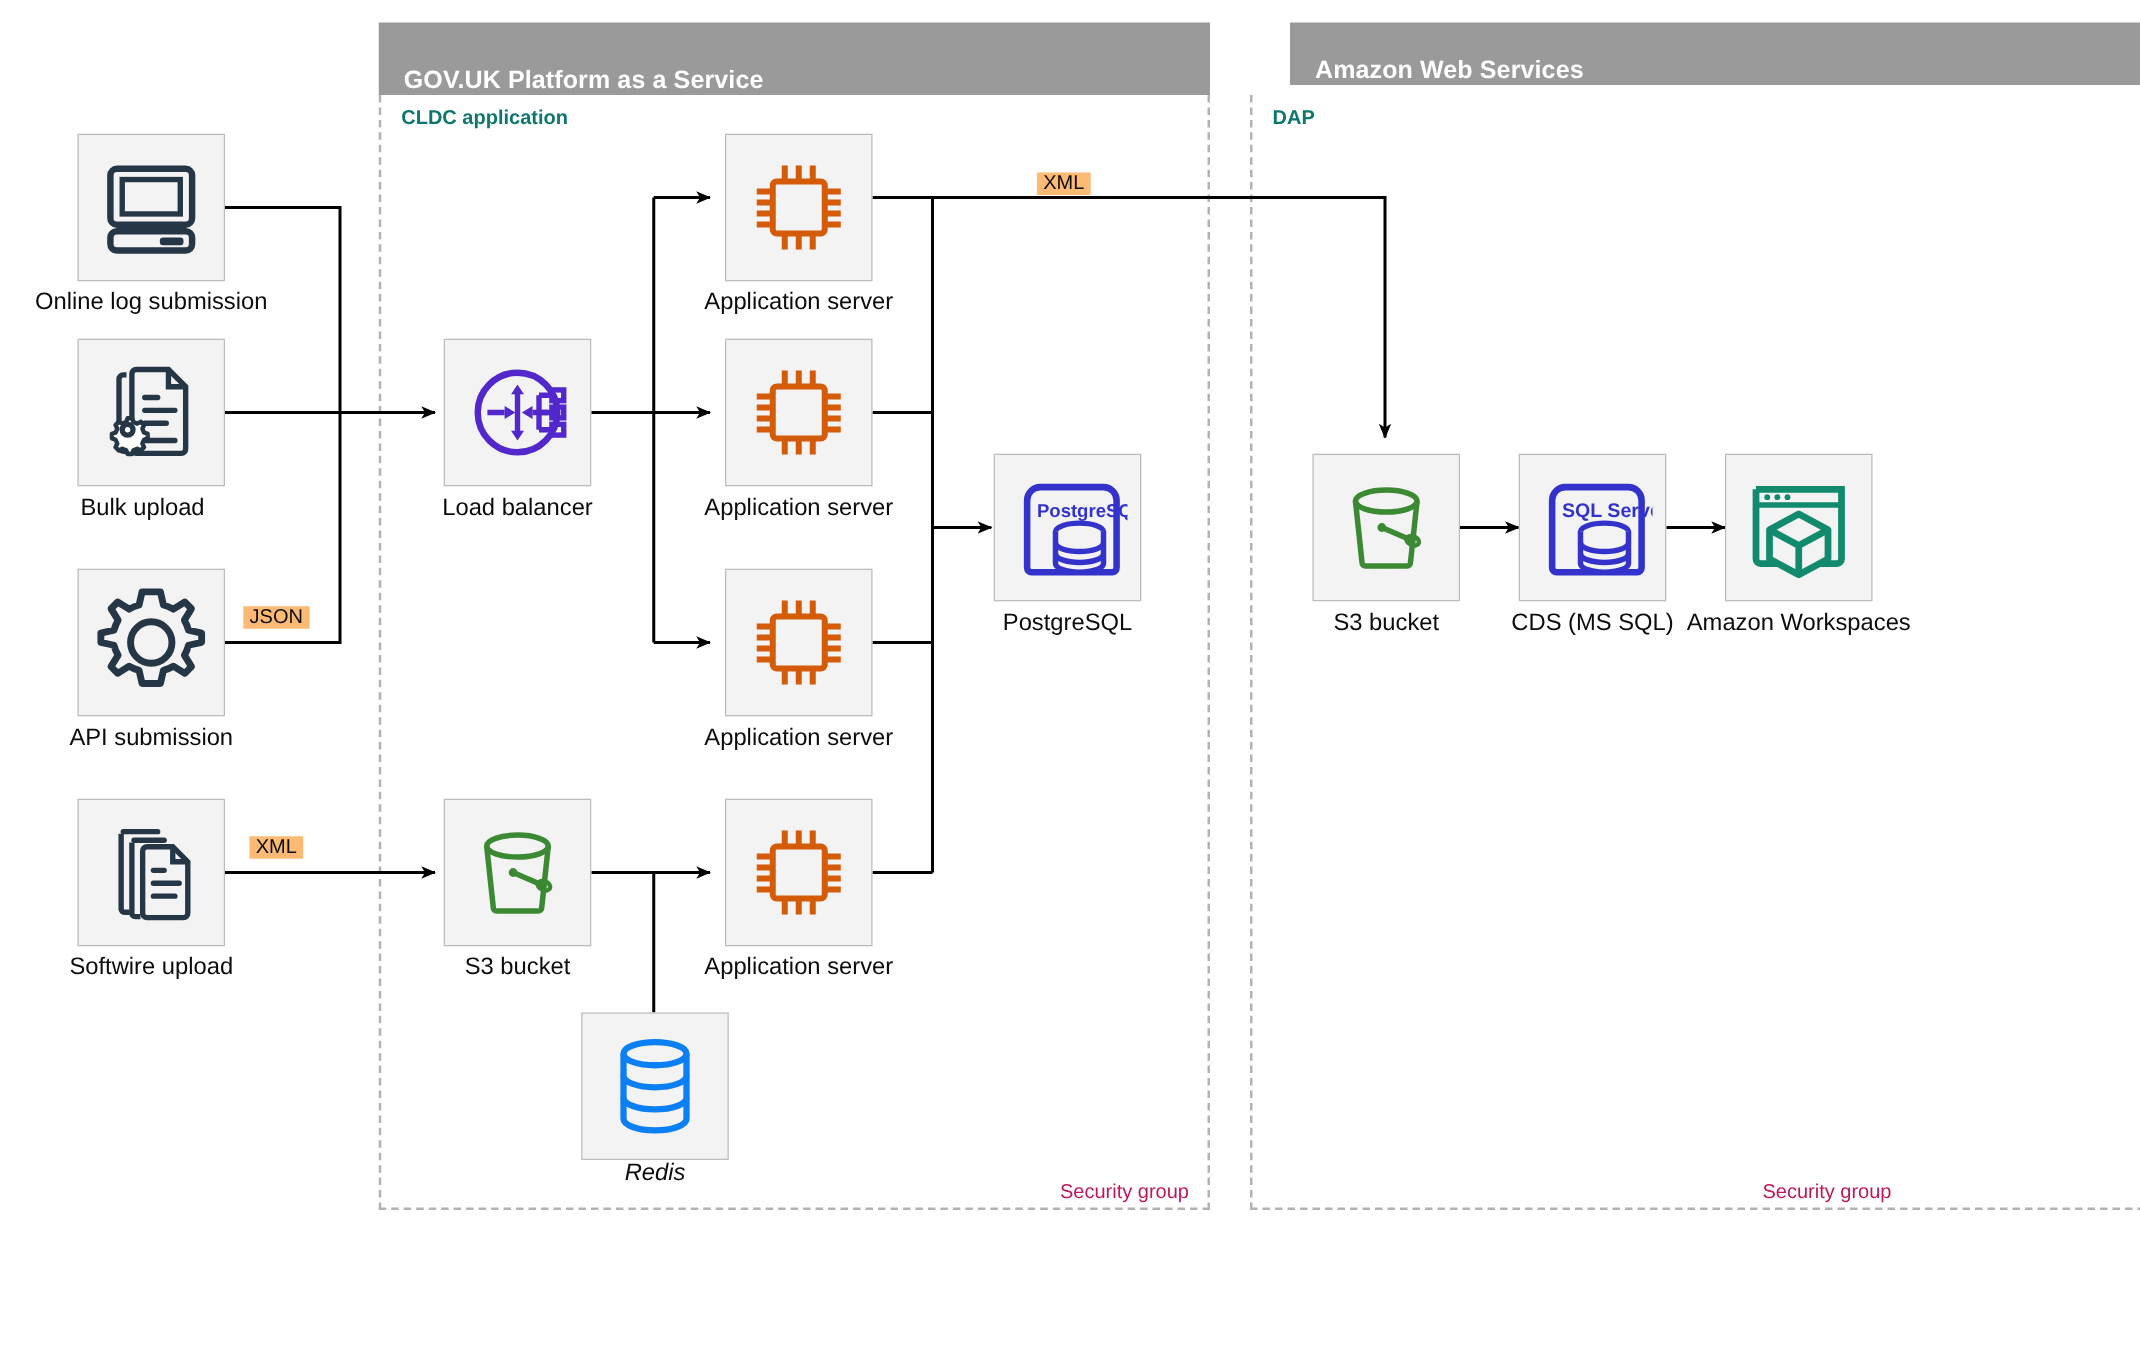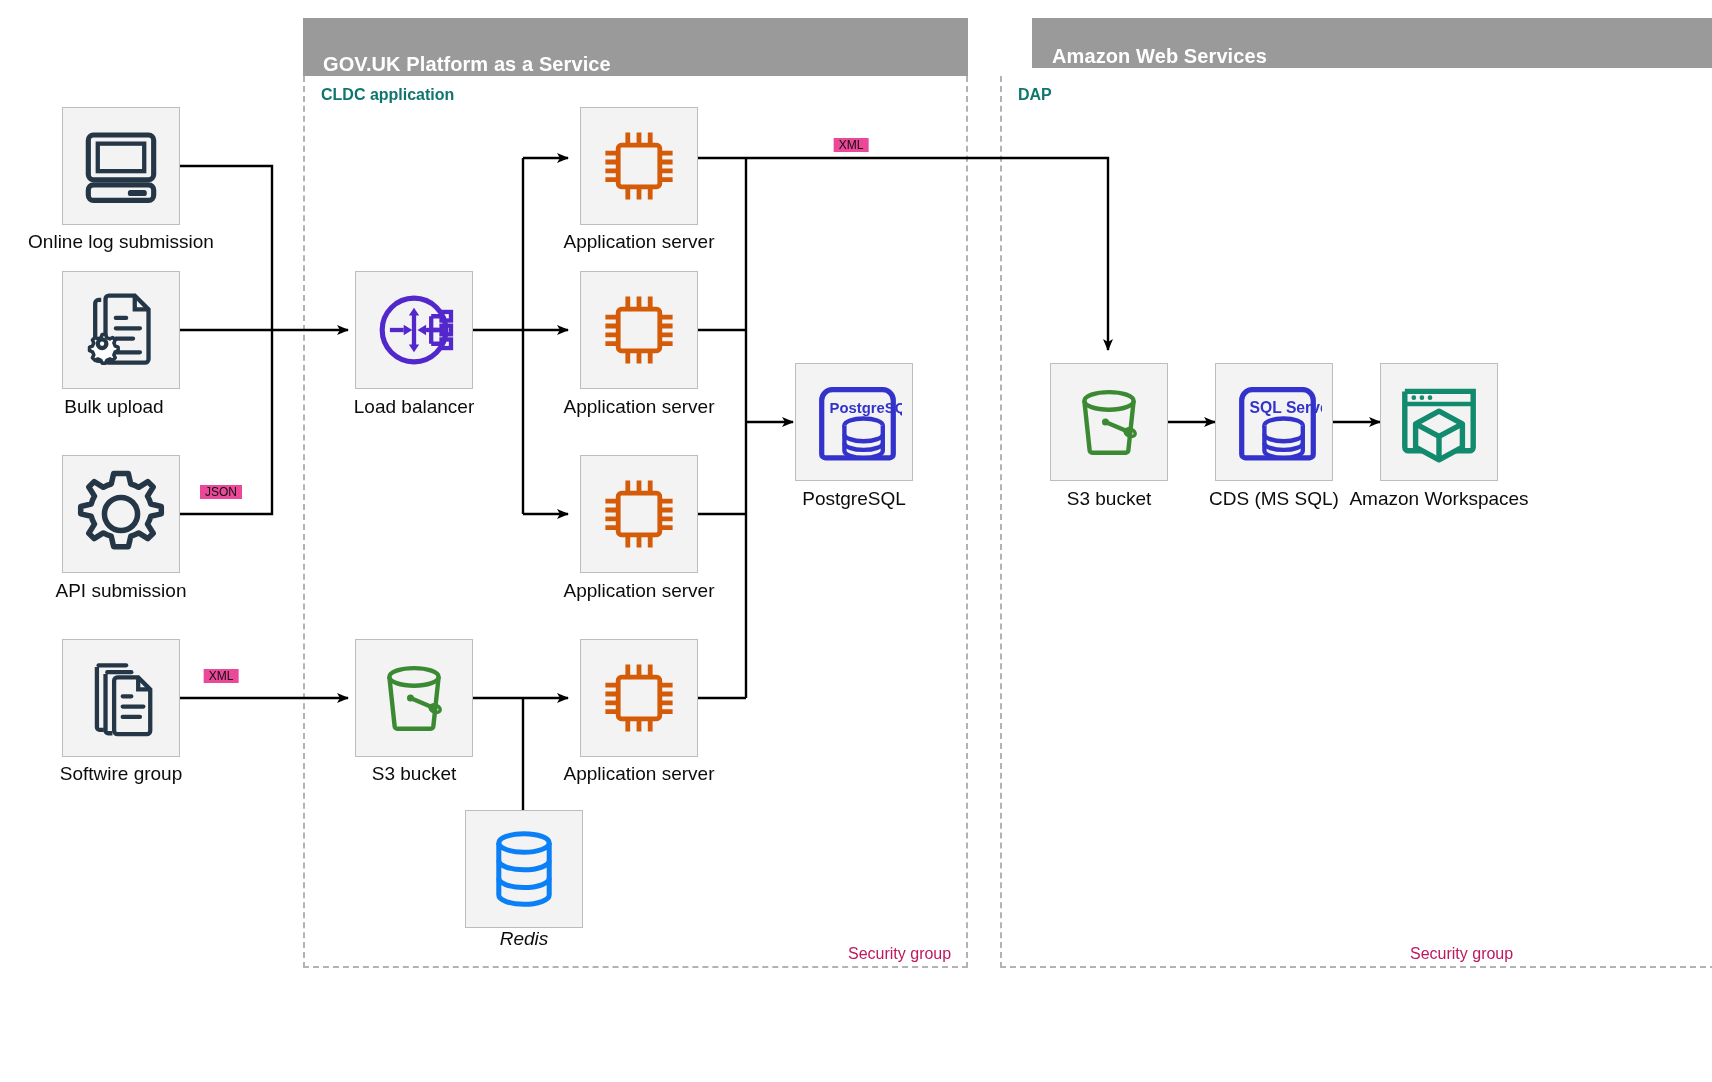--- a/index.html
+++ b/index.html
@@ -68,25 +68,25 @@
     color: #0b0c0c;
     text-align: center;
     white-space: nowrap;
     transform: translateX(-50%);
   }
 
   
   #wires { position: absolute; left: 0; top: 0; width: 1712px; height: 1082px; pointer-events: none; }
   .edge-label {
     position: absolute;
-    font-size: 12px;
+    font-size: 16px;
     color: #0b0c0c;
     white-space: nowrap;
     transform: translateX(-50%);
-    background: #ec4899;
+    background: #fdba74;
     padding: 0 5px;
   }
 </style>
 </head>
 <body>
 
 <div id="canvas">
 
   <div class="group-header" style="left:303px; top:18px; width:665px; height:58px;">
     <span>GOV.UK Platform as a Service</span>
@@ -180,21 +180,21 @@
     <svg width="86" height="86" viewBox="0 0 100 100">
       <path d="M24,12 H56" stroke="#253746" stroke-width="5" stroke-linecap="round"></path>
       <path d="M22,14 V84 a3,3 0 0 0 3,3 H30" fill="none" stroke="#253746" stroke-width="5"></path>
       <path d="M34,20 H62" stroke="#253746" stroke-width="5" stroke-linecap="round"></path>
       <path d="M32,22 V88 a3,3 0 0 0 3,3 H40" fill="none" stroke="#253746" stroke-width="5"></path>
       <path d="M46,26 H70 L84,40 V88 a4,4 0 0 1 -4,4 H46 a4,4 0 0 1 -4,-4 V30 a4,4 0 0 1 4,-4 Z" fill="none" stroke="#253746" stroke-width="5"></path>
       <path d="M70,26 V40 H84" fill="none" stroke="#253746" stroke-width="5"></path>
       <path d="M52,48 H62 M52,60 H76 M52,72 H72" stroke="#253746" stroke-width="5" stroke-linecap="round"></path>
     </svg>
   </div>
-  <div class="node-label" style="left:121px; top:763px;">Softwire group</div>
+  <div class="node-label" style="left:121px; top:763px;">Softwire upload</div>
 
   <div class="node" style="left:355px; top:271px;">
     <svg width="86" height="86" viewBox="0 0 100 100">
       <circle cx="50" cy="50" r="37" fill="none" stroke="#5227cc" stroke-width="6"></circle>
       <path d="M22,50 H38" stroke="#5227cc" stroke-width="5"></path>
       <path d="M38,44 l10,6 l-10,6 Z" fill="#5227cc"></path>
       <path d="M50,30 V70" stroke="#5227cc" stroke-width="5"></path>
       <path d="M44,33 l6,-9 l6,9 Z" fill="#5227cc"></path>
       <path d="M44,67 l6,9 l6,-9 Z" fill="#5227cc"></path>
       <path d="M78,50 H64" stroke="#5227cc" stroke-width="5"></path>

